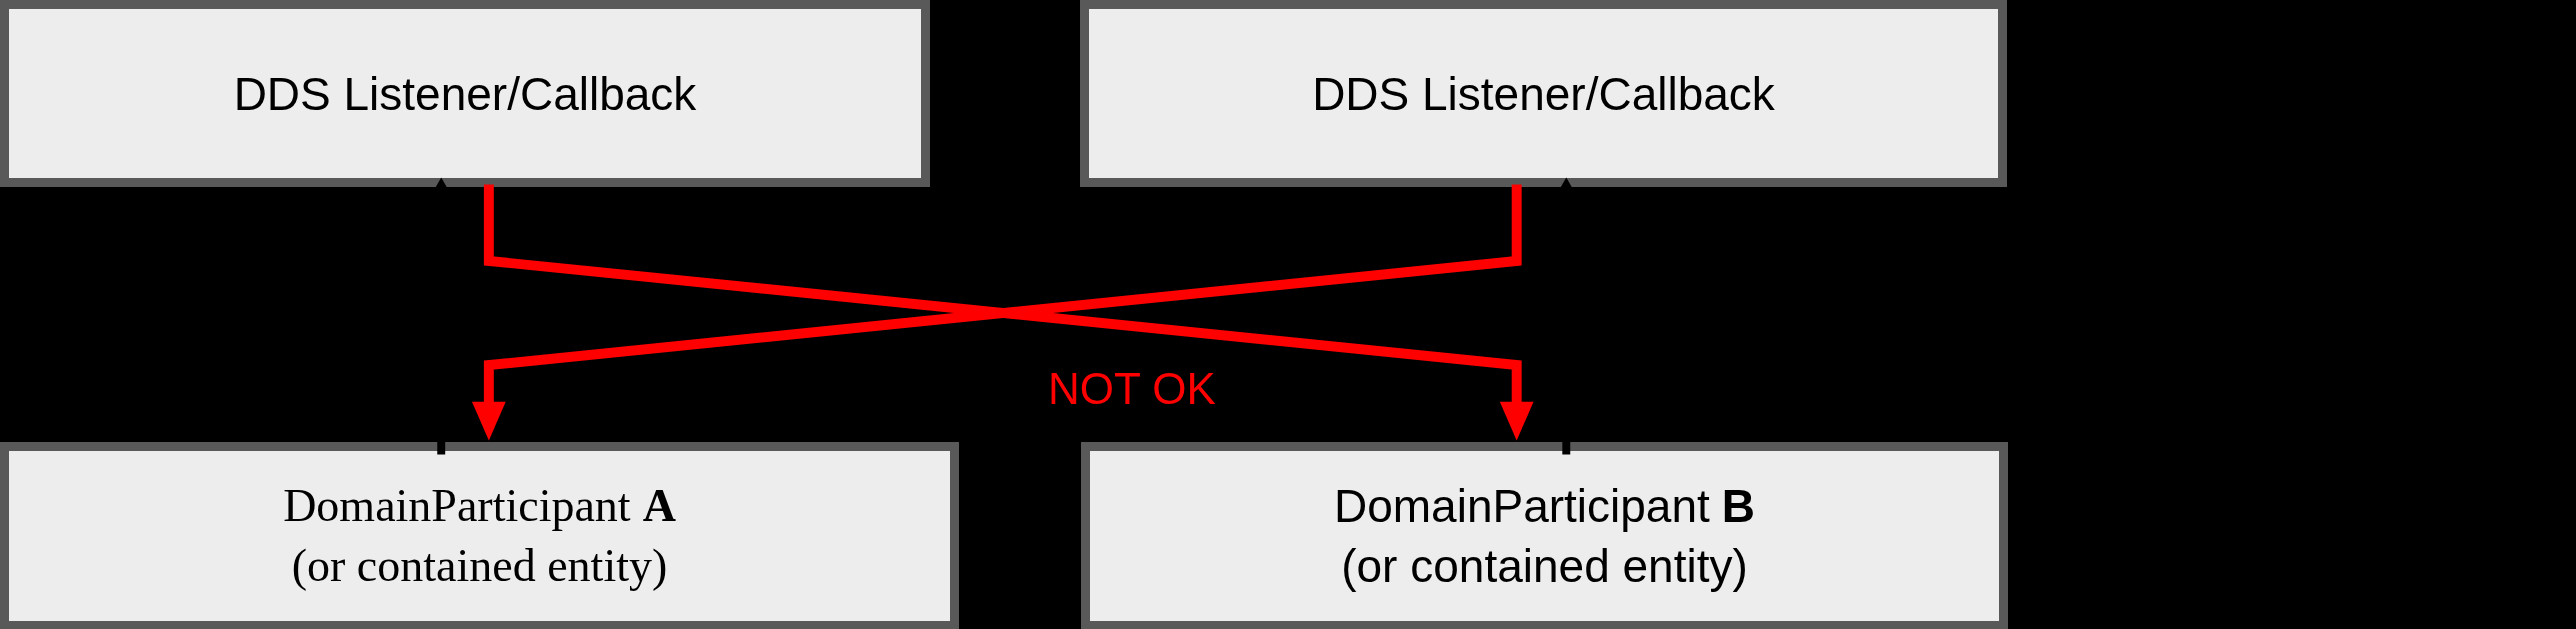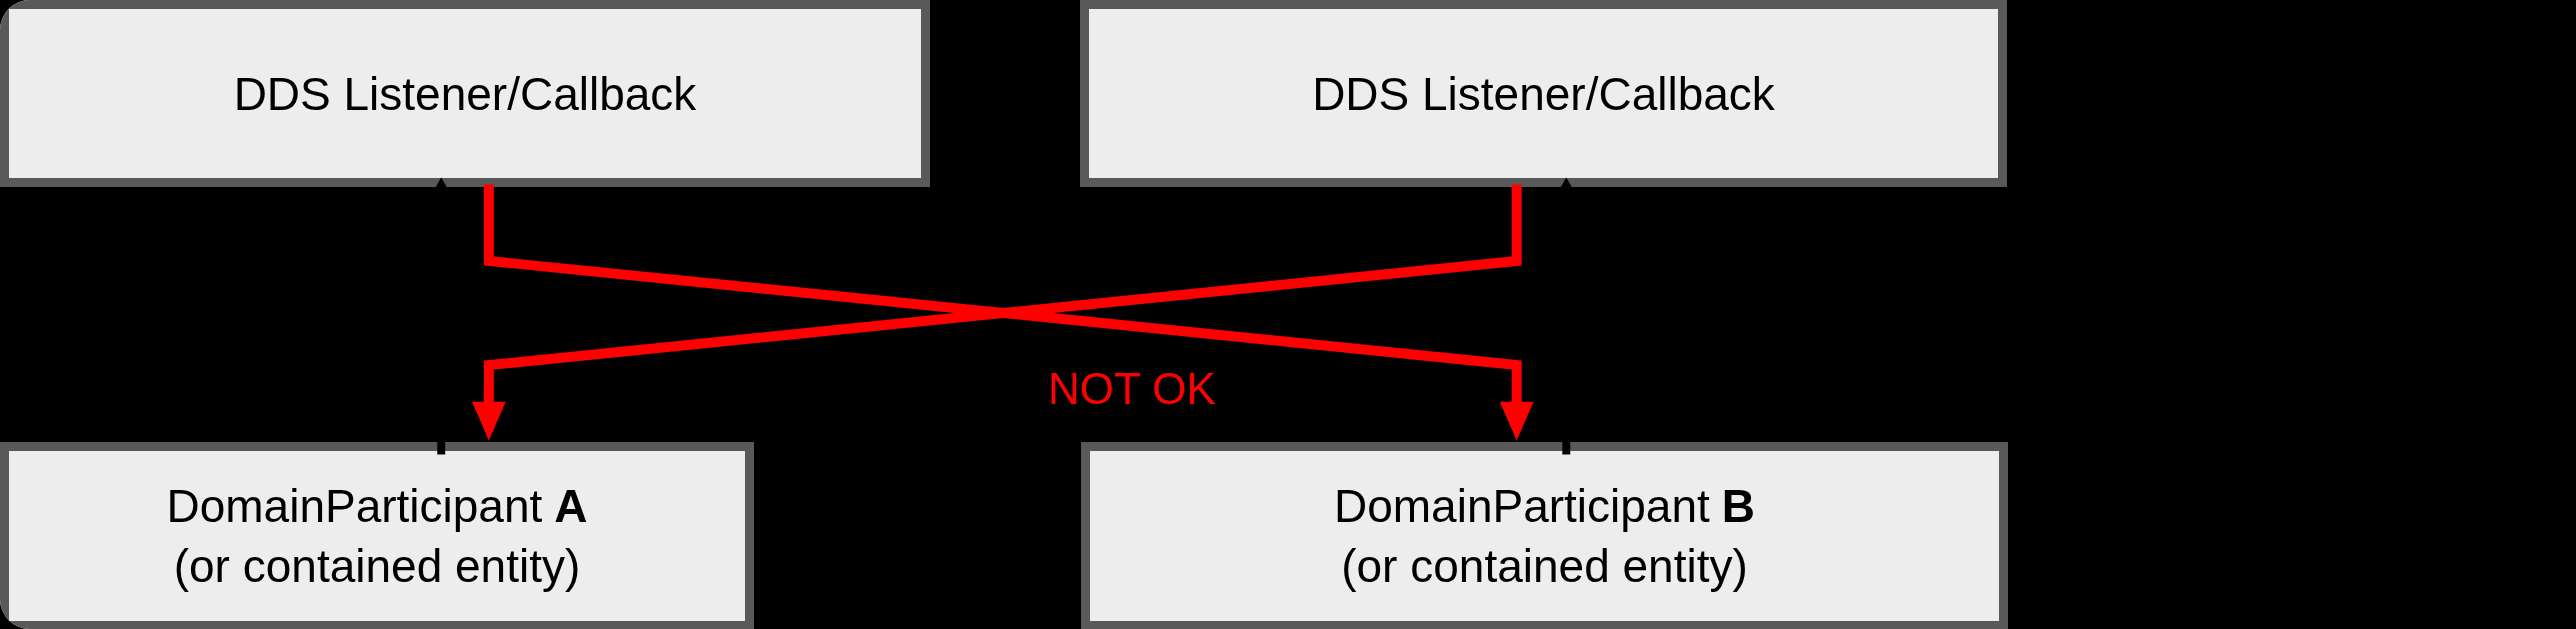--- a/index.html
+++ b/index.html
@@ -9,39 +9,38 @@
     --red:#FF0000;
     --text:#000000;
   }
   html,body{margin:0;padding:0;background:var(--background);}
   .canvas{
     position:relative;
     width:2576px;height:629px;
     background:var(--background);
     overflow:hidden;
     font-family:"Liberation Sans", sans-serif;
-    border-radius:30px;
   }
   .node{
     position:absolute;
     box-sizing:border-box;
     background:var(--box-fill);
     border:9px solid var(--box-border);
     display:flex;
     flex-direction:column;
     align-items:center;
     justify-content:center;
     text-align:center;
     color:var(--text);
   }
   .node-top{font-size:46px;line-height:52px;}
   .node-bottom{font-size:46px;line-height:60px;}
   #box-top-left   {left:0;     top:0;   width:930px; height:187px;}
   #box-top-right  {left:1080px;top:0;   width:927px; height:187px;}
-  #box-bottom-left{left:0;     top:442px;width:754px; height:188px;}
+  #box-bottom-left{left:0;     top:442px;width:959px; height:188px;font-family:Liberation Serif, serif;}
   #box-bottom-right{left:1081px;top:442px;width:927px;height:188px;}
   .dp-letter{font-weight:bold;margin-left:12px;}
   .arrow-layer{position:absolute;left:0;top:0;width:2576px;height:629px;}
   .not-ok{
     position:absolute;
     left:1048px;top:367px;
     color:var(--red);
     font-size:44px;
     font-weight:normal;
     line-height:44px;

